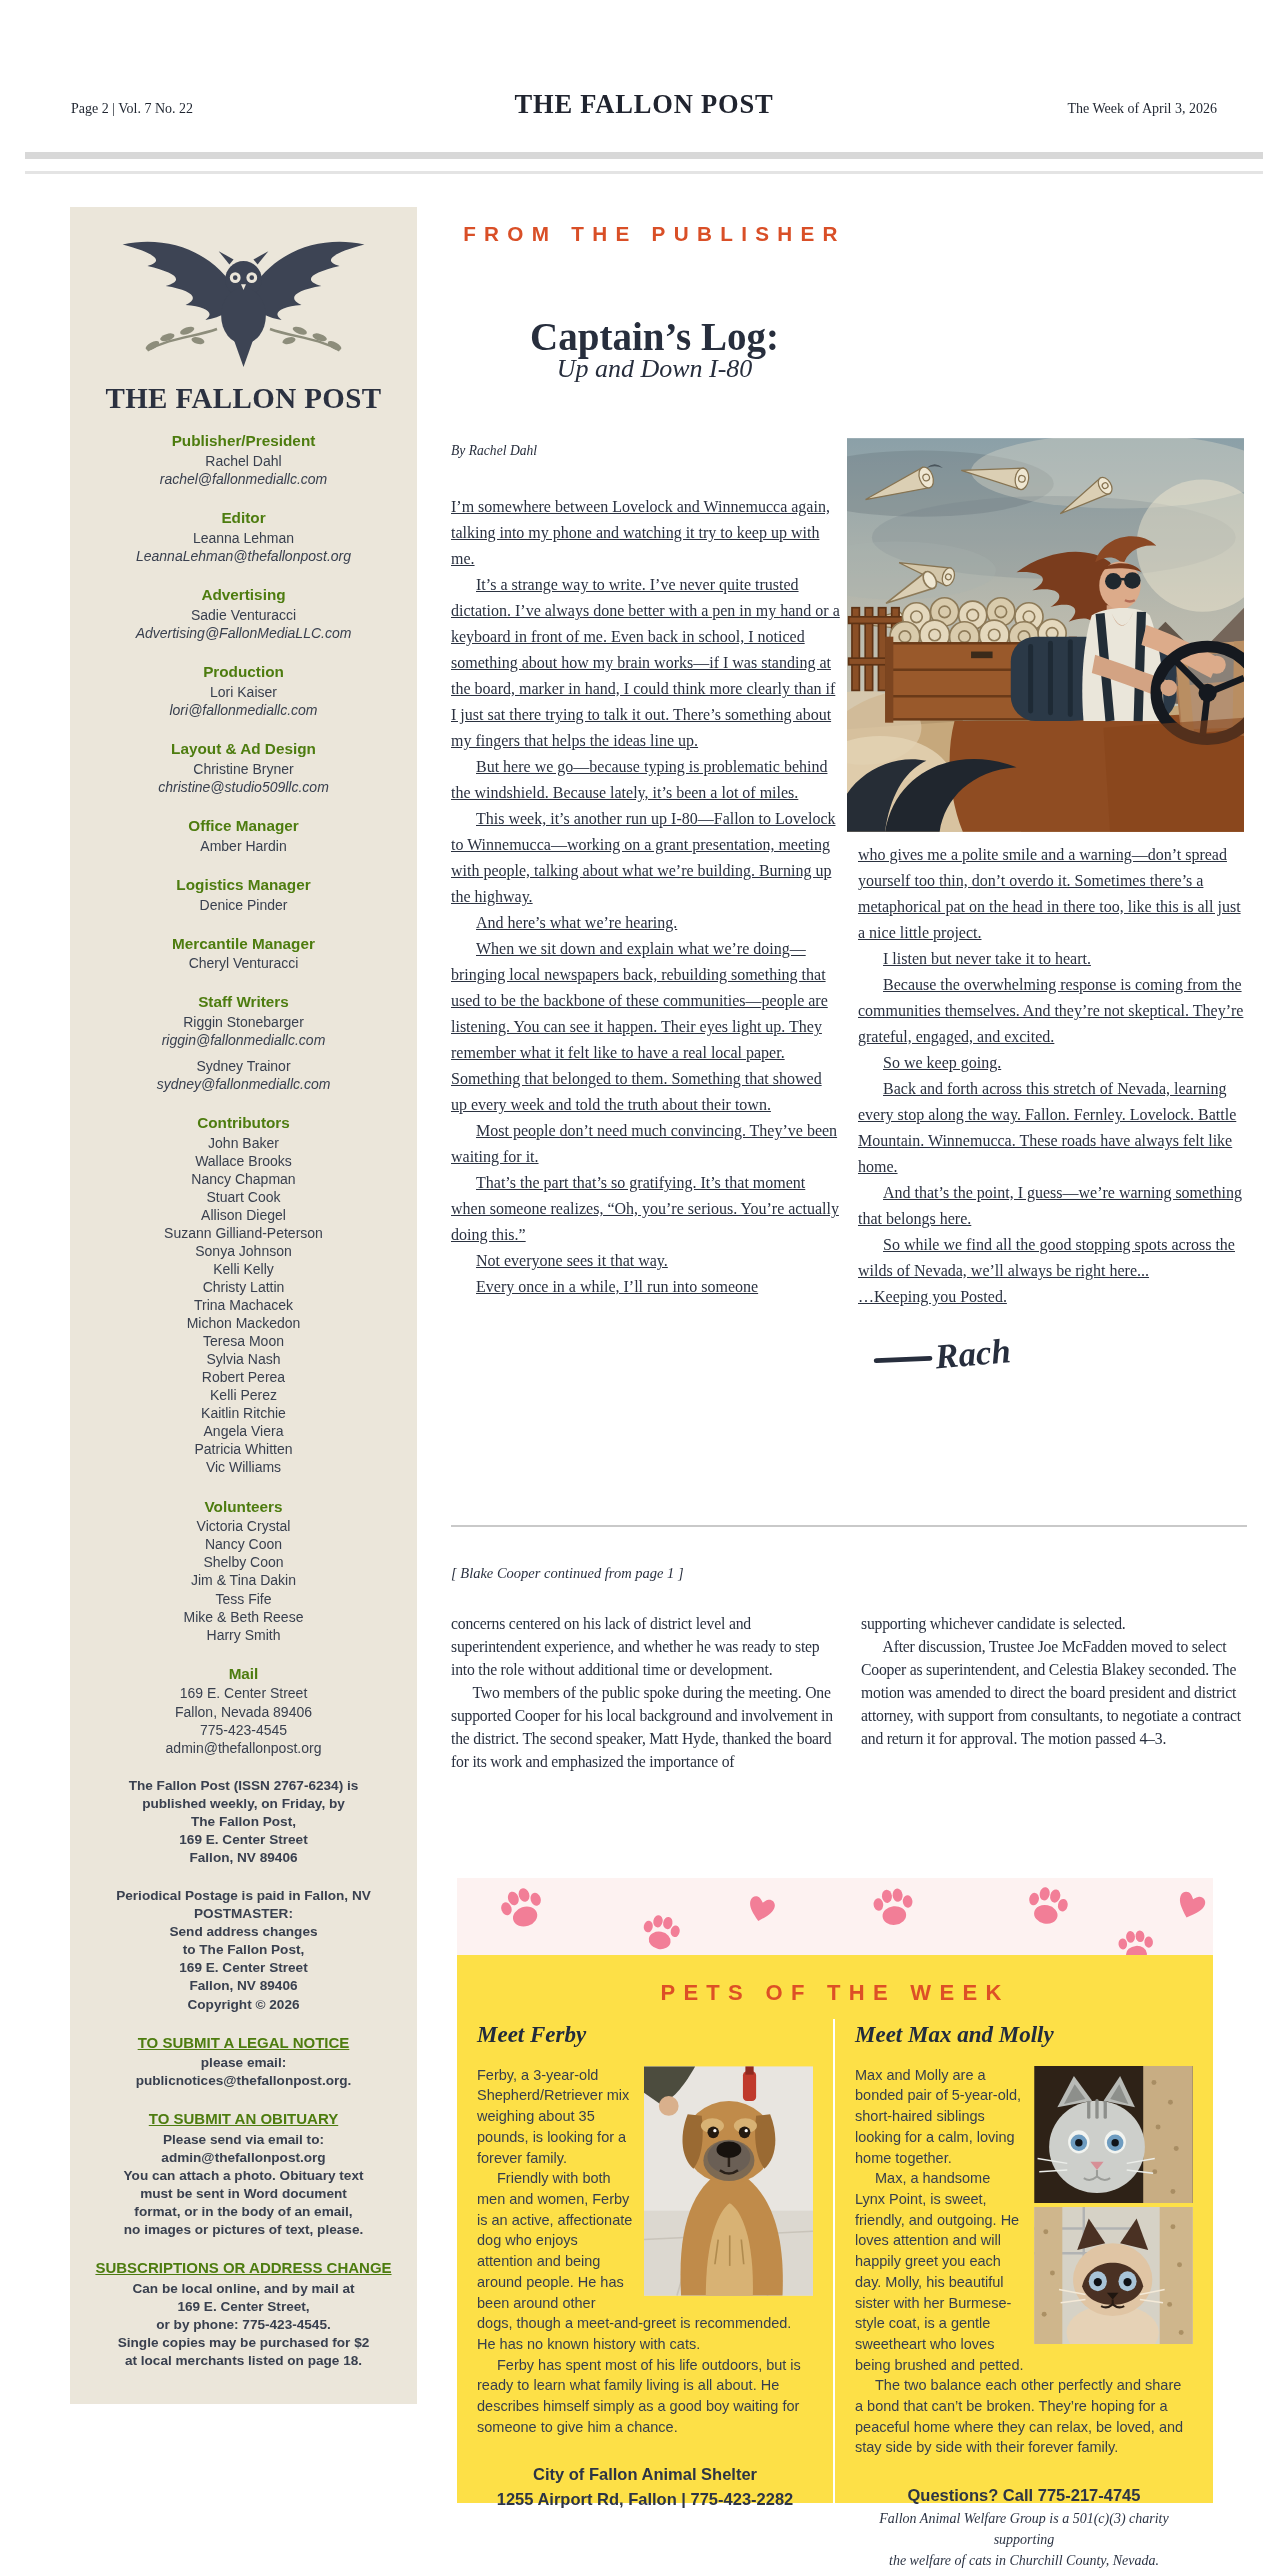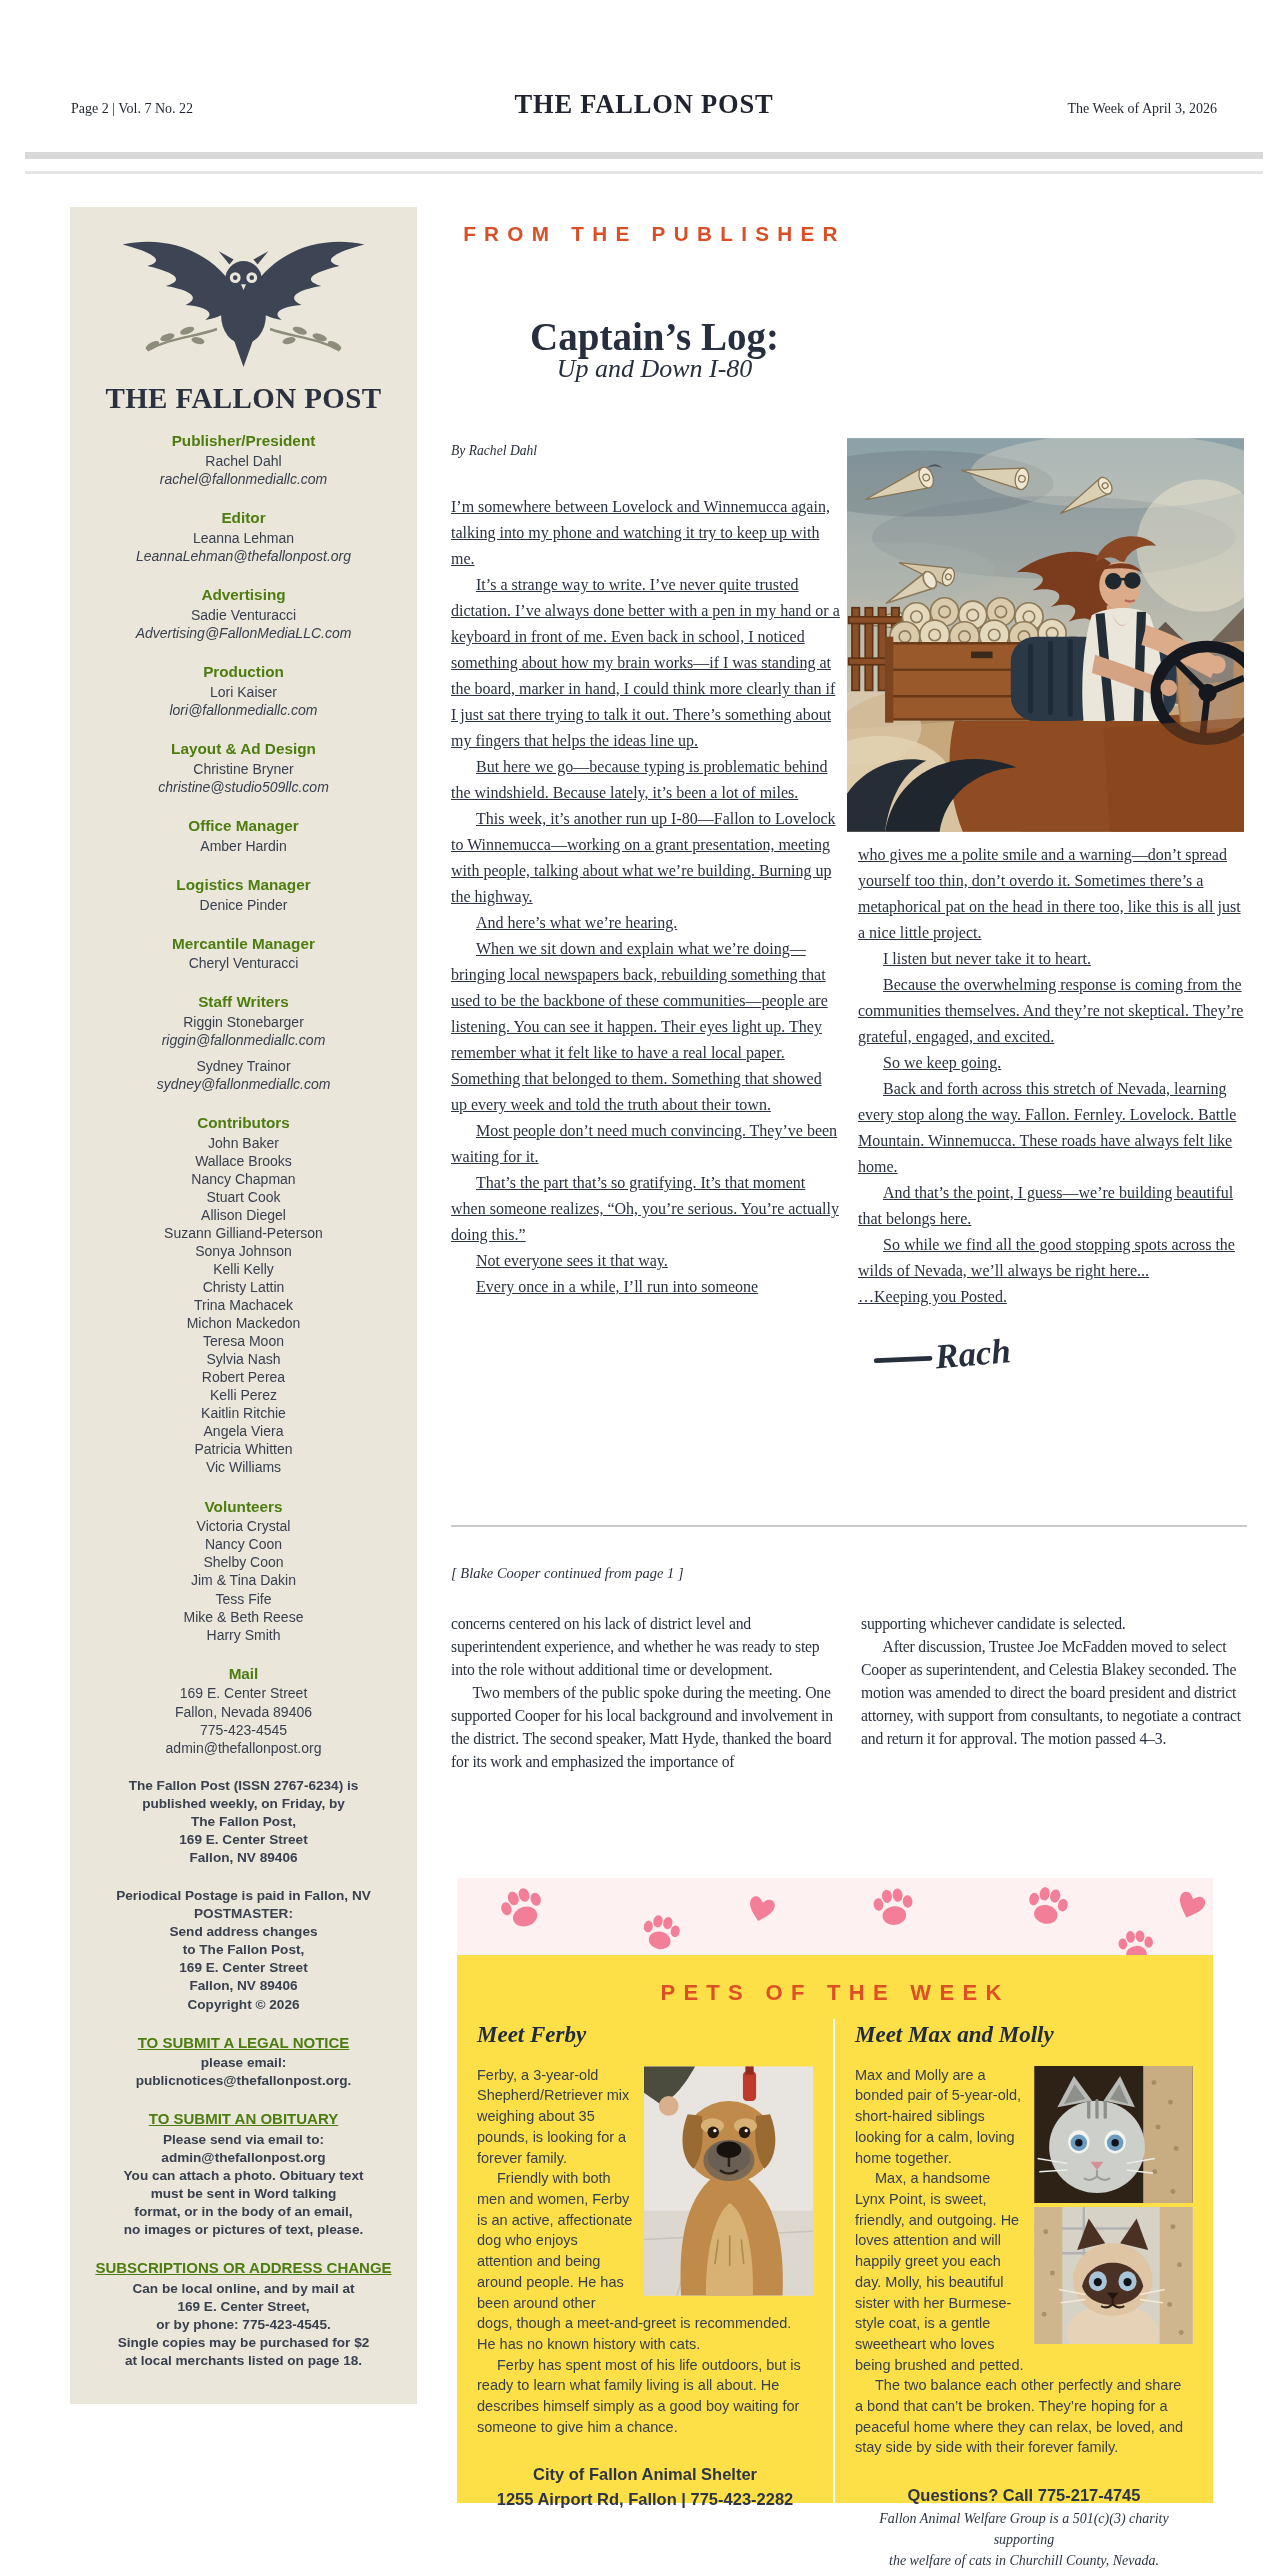--- a/index.html
+++ b/index.html
@@ -349,21 +349,21 @@
       <section class="sb-section notice">
         <div class="sb-heading">TO SUBMIT AN OBITUARY</div>
         <div>
 
             <div class="sb-line">Please send via email to:</div>
 
             <div class="sb-line">admin@thefallonpost.org</div>
 
             <div class="sb-line">You can attach a photo. Obituary text</div>
 
-            <div class="sb-line">must be sent in Word talking</div>
+            <div class="sb-line">must be sent in Word document</div>
 
             <div class="sb-line">format, or in the body of an email,</div>
 
             <div class="sb-line">no images or pictures of text, please.</div>
           </div>
       </section>
 
       <section class="sb-section notice">
         <div class="sb-heading">SUBSCRIPTIONS OR ADDRESS CHANGE</div>
         <div>
@@ -563,21 +563,21 @@
       <p class="article-p">who gives me a polite smile and a warning—don’t spread yourself too thin, don’t overdo it. Sometimes there’s a metaphorical pat on the head in there too, like this is all just a nice little project.</p>
 
       <p class="article-p indent">I listen but never take it to heart.</p>
 
       <p class="article-p indent">Because the overwhelming response is coming from the communities themselves. And they’re not skeptical. They’re grateful, engaged, and excited.</p>
 
       <p class="article-p indent">So we keep going.</p>
 
       <p class="article-p indent">Back and forth across this stretch of Nevada, learning every stop along the way. Fallon. Fernley. Lovelock. Battle Mountain. Winnemucca. These roads have always felt like home.</p>
 
-      <p class="article-p indent">And that’s the point, I guess—we’re building beautiful that belongs here.</p>
+      <p class="article-p indent">And that’s the point, I guess—we’re warning something that belongs here.</p>
 
       <p class="article-p indent">So while we find all the good stopping spots across the wilds of Nevada, we’ll always be right here...</p>
 
       <p class="article-p">…Keeping you Posted.</p>
     </div>
   <svg class="signature" viewBox="0 0 240 70">
     <line x1="4" y1="46" x2="72" y2="43" stroke="#272e3d" stroke-width="6" stroke-linecap="round"></line>
     <text x="80" y="56" class="sig-text" transform="rotate(-5 80 56)">Rach</text>
   </svg>
 </div>

